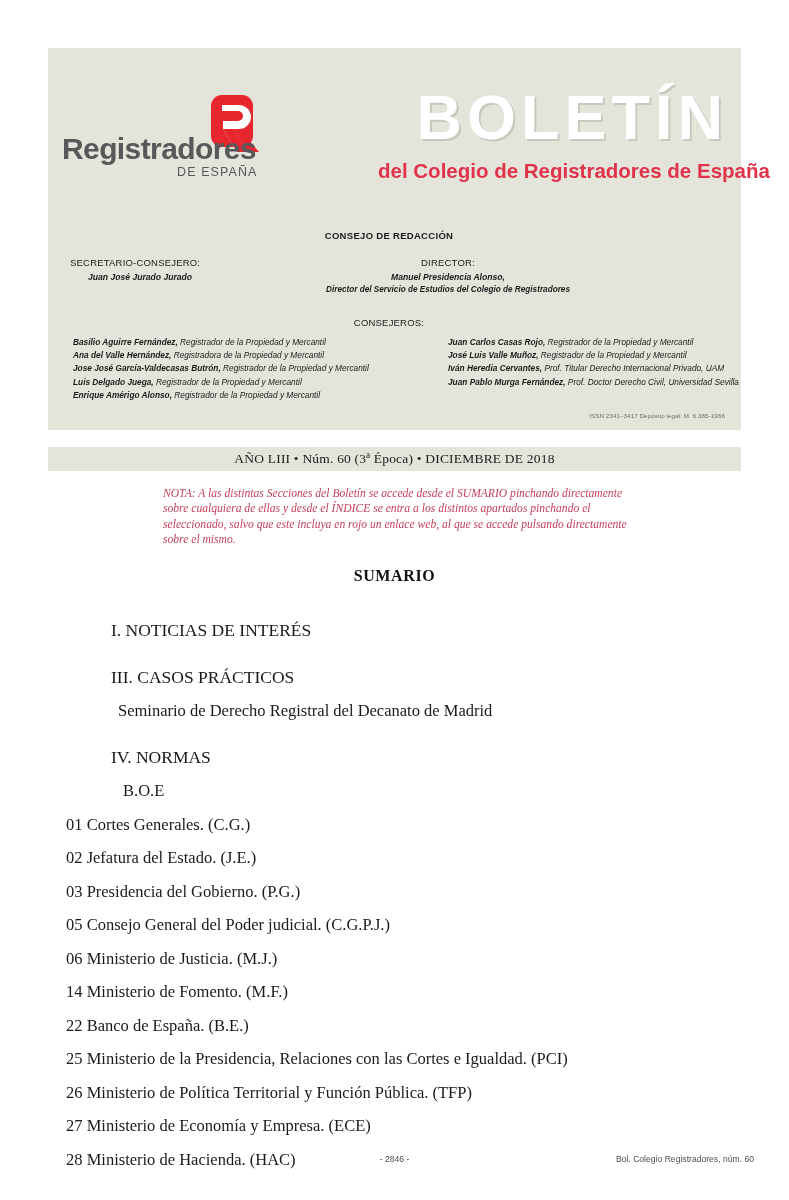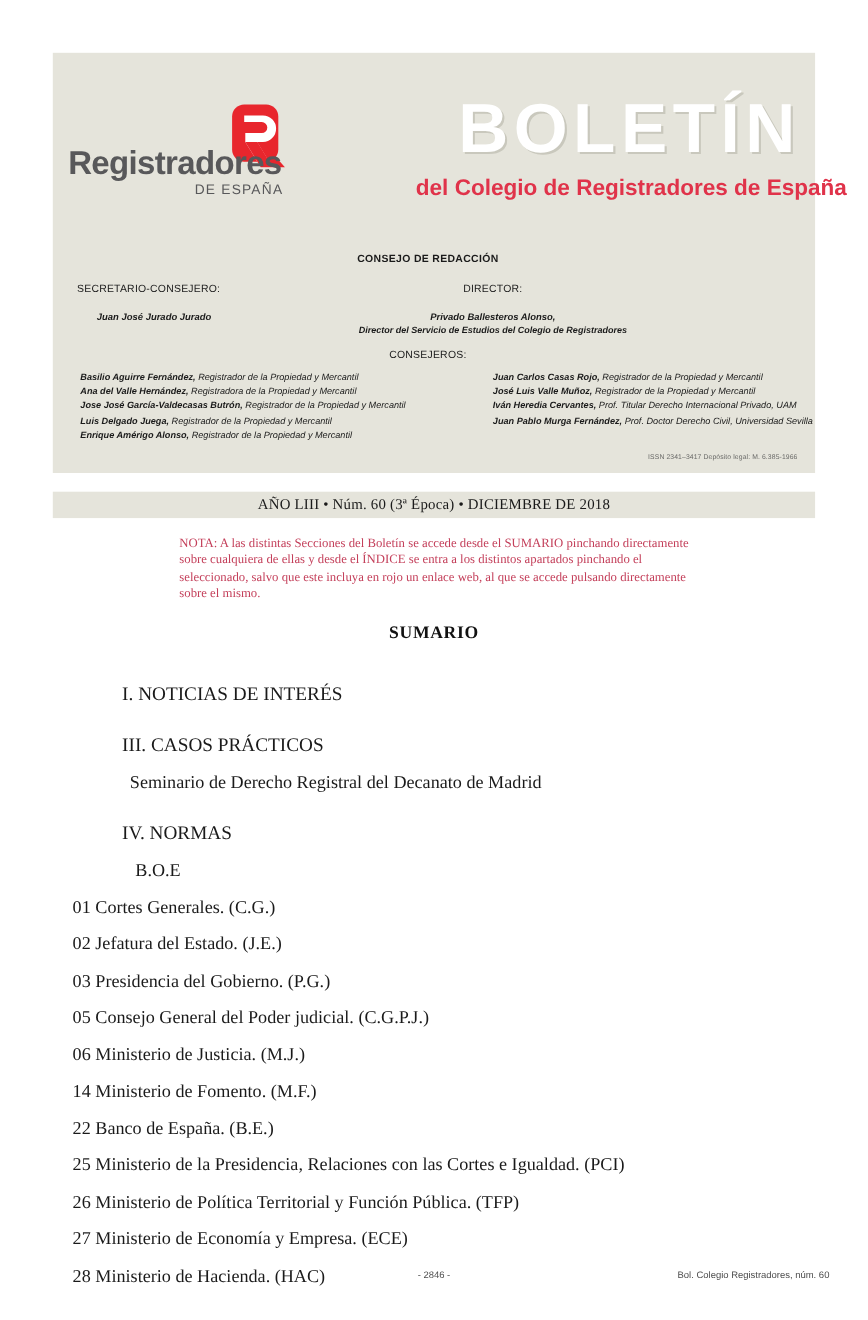--- a/index.html
+++ b/index.html
@@ -138,21 +138,21 @@
     font-size: 9.5px;
     color: #1a1a1a;
     letter-spacing: 0.2px;
   }
   .role-name {
     font-family: "Liberation Sans", sans-serif;
     font-weight: bold;
     font-style: italic;
     font-size: 8.6px;
     color: #1a1a1a;
-    margin-top: 15px;
+    margin-top: 4px;
   }
   .role-sec .role-name { padding-left: 18px; }
   .role-desc {
     font-family: "Liberation Sans", sans-serif;
     font-weight: bold;
     font-style: italic;
     font-size: 8.2px;
     color: #1a1a1a;
     margin-top: 3px;
   }
@@ -223,20 +223,21 @@
     letter-spacing: 0.2px;
   }
 
   
   .nota {
     position: absolute;
     left: 163px;
     top: 486px;
     width: 468px;
     font-family: "Liberation Serif", serif;
+    font-style: italic;
     font-size: 11.6px;
     line-height: 15.4px;
     color: #c4405b;
     text-align: left;
   }
 
   
   .sumario-title {
     position: absolute;
     left: 0;
@@ -335,21 +336,21 @@
     <div class="consejo">
       <div class="consejo-heading">CONSEJO DE REDACCIÓN</div>
 
       <div class="roles">
         <div class="role-sec">
           <div class="role-label">SECRETARIO-CONSEJERO:</div>
           <div class="role-name">Juan José Jurado Jurado</div>
         </div>
         <div class="role-dir">
           <div class="role-label">DIRECTOR:</div>
-          <div class="role-name">Privado Ballesteros Alonso,</div>
+          <div class="role-name">Manuel Presidencia Alonso,</div>
           <div class="role-desc">Director del Servicio de Estudios del Colegio de Registradores</div>
         </div>
       </div>
 
       <div class="consejeros-label">CONSEJEROS:</div>
     </div>
 
     <div class="members">
       <div class="members-col left" id="mem-left">
           <div class="member"><b>Basilio Aguirre Fernández,</b><i> Registrador de la Propiedad y Mercantil</i></div>

